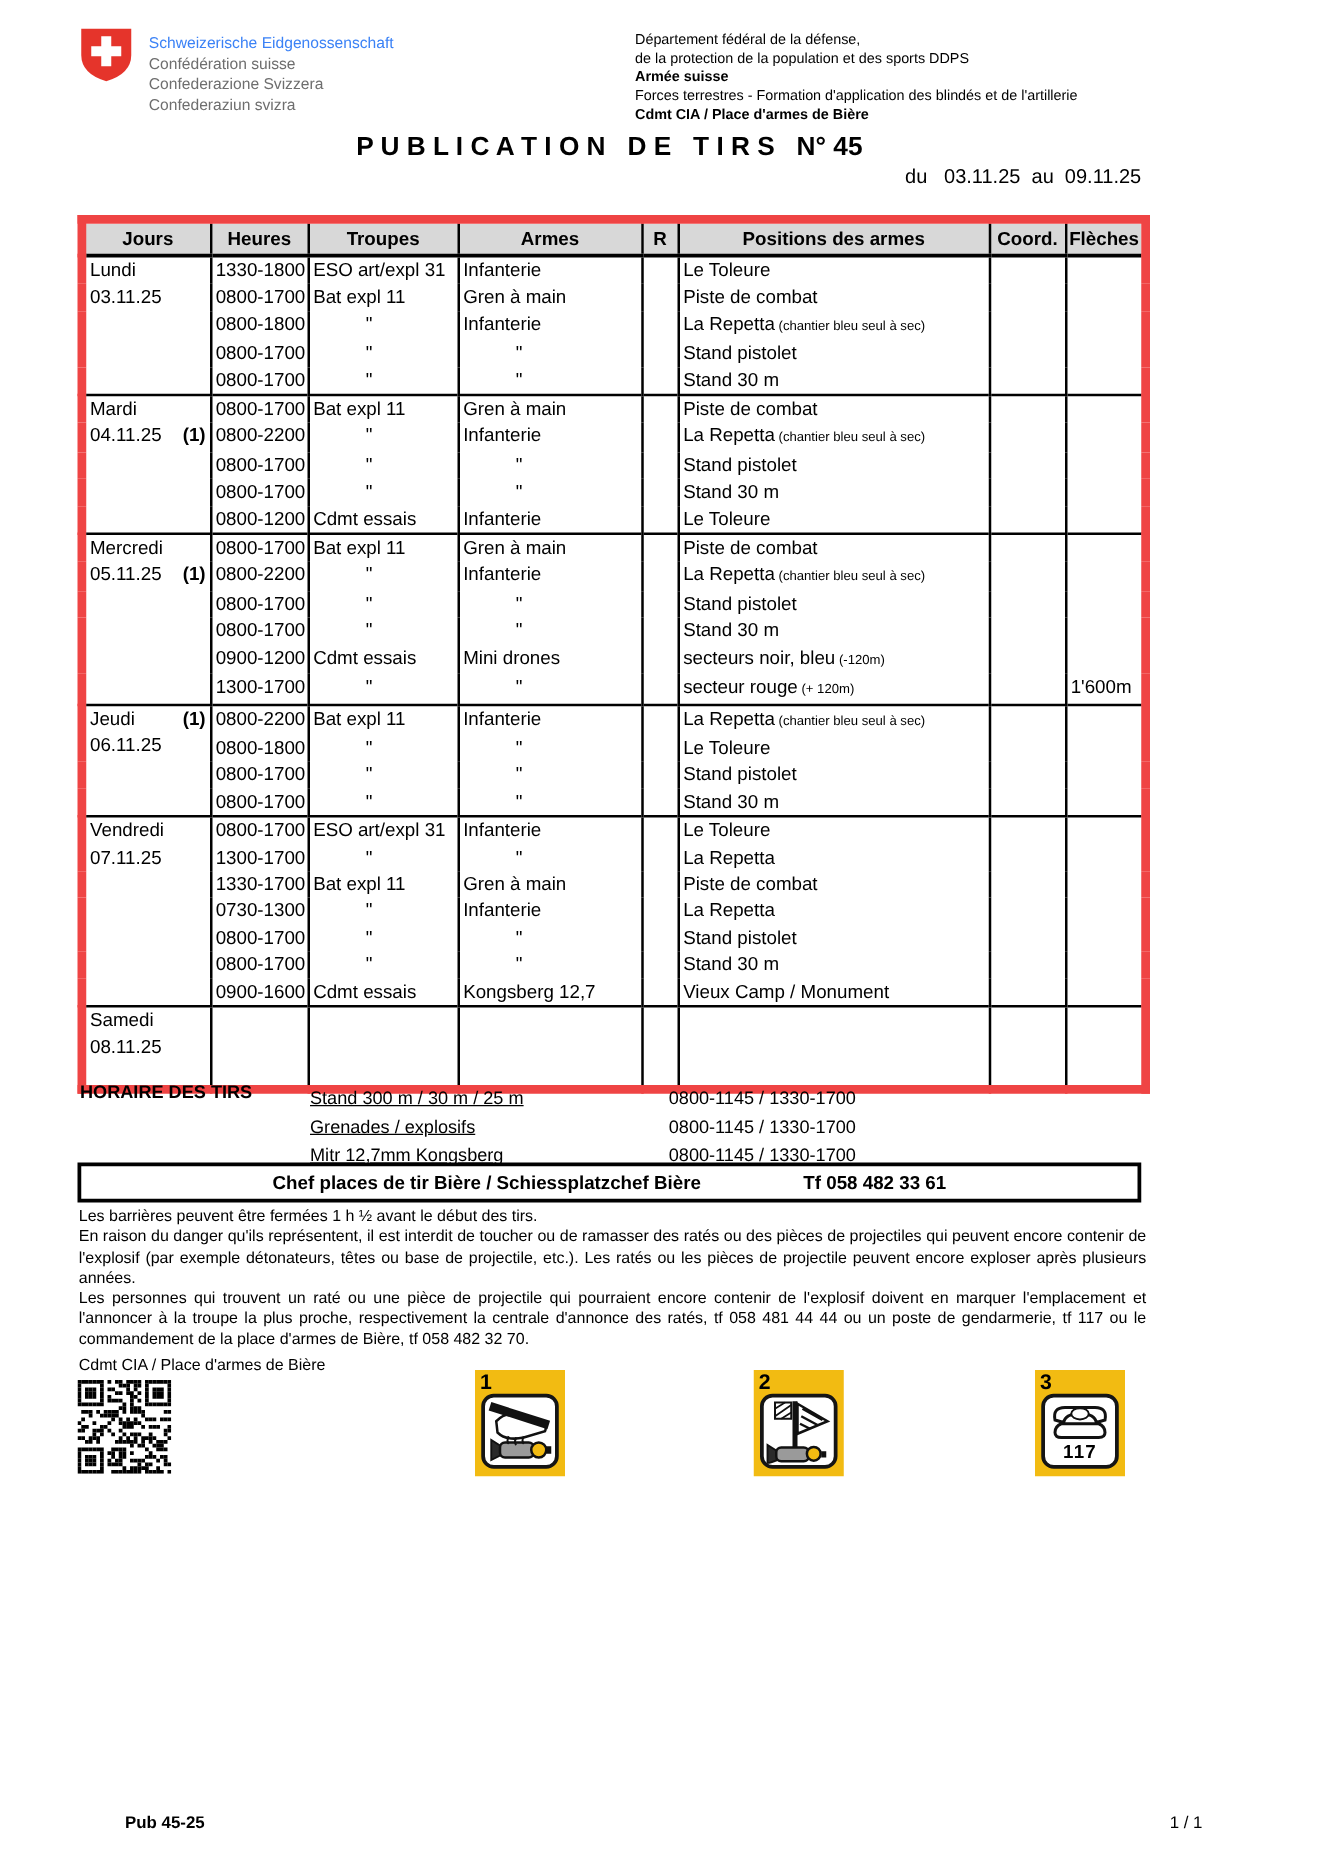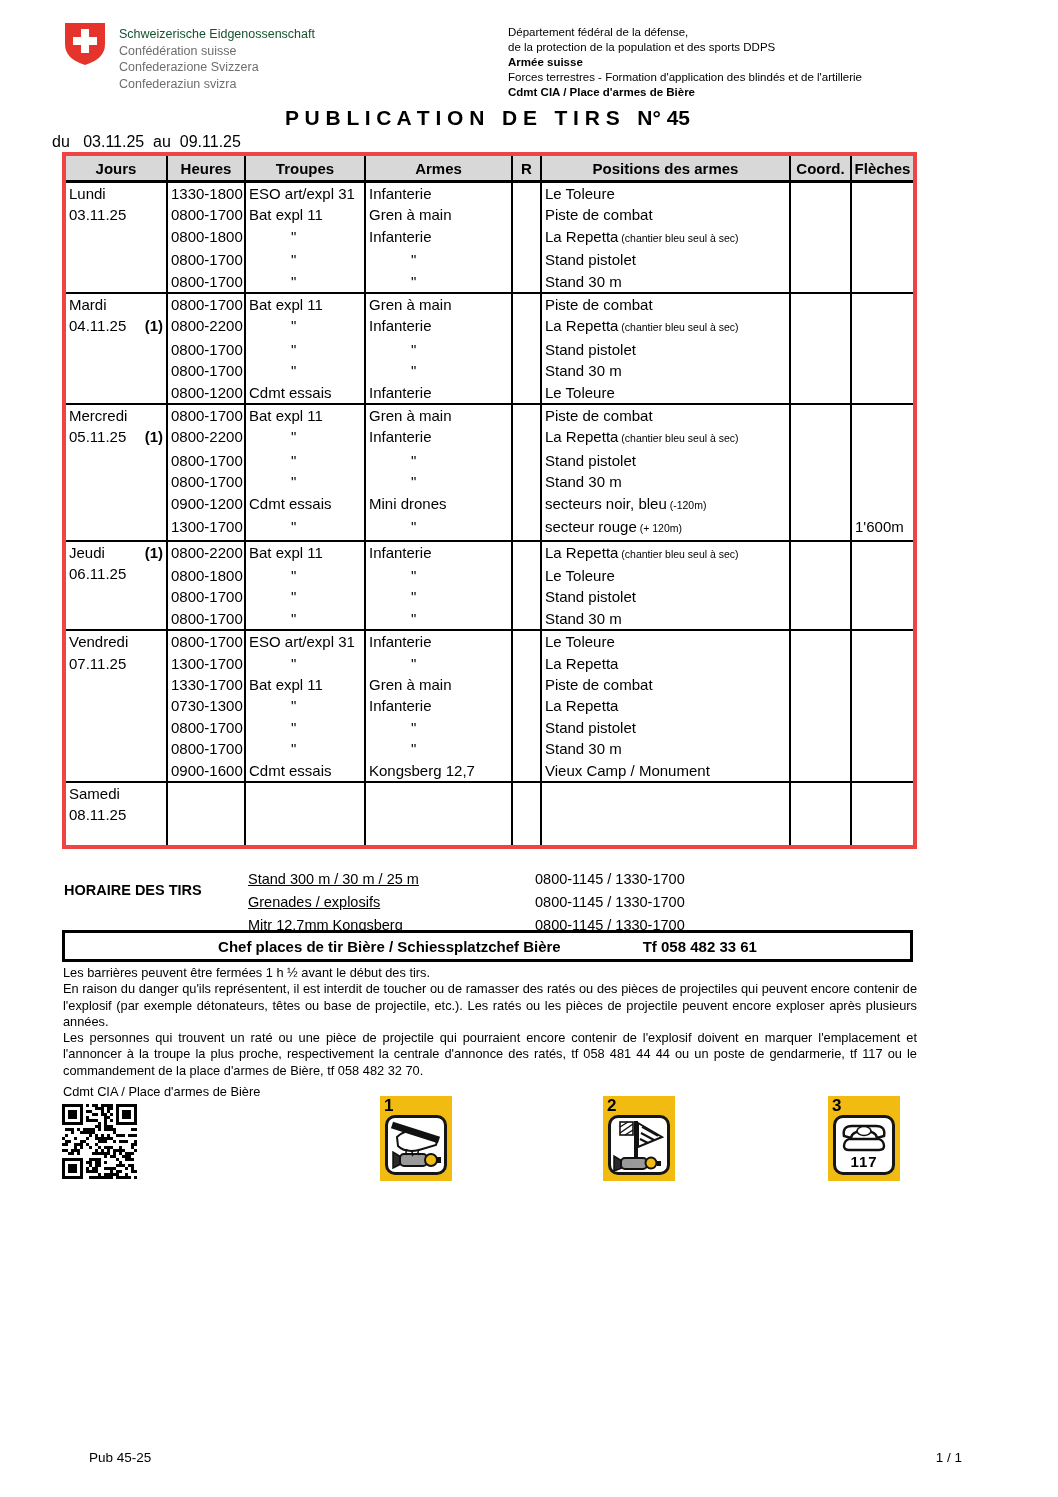--- a/index.html
+++ b/index.html
@@ -2,33 +2,33 @@
 <html><head>
 <meta charset="utf-8">
 <style>
   html,body{margin:0;padding:0;background:#e9e9e9;}
   .page{position:relative;width:1058px;height:1497px;background:#fff;margin:0 auto;
         font-family:"Liberation Sans",sans-serif;color:#000;overflow:hidden;}
 
   
   .logo{position:absolute;left:64px;top:22px;display:flex;gap:13px;}
   .logo-text{font-size:12.5px;line-height:16.5px;color:#6e6e6e;padding-top:4px;}
-  .logo-text .l0{color:#14532d;}
+  .logo-text .l0{color:#3b82f6;}
   .dept{position:absolute;left:508px;top:25px;font-size:11.5px;line-height:15px;}
   .dept .b{font-weight:bold;}
 
   
   .title{position:absolute;left:62px;top:106px;width:851px;text-align:center;
          font-weight:bold;font-size:21px;white-space:pre;}
-  .subtitle{position:absolute;left:52px;top:133px;width:851px;text-align:left;
+  .subtitle{position:absolute;left:62px;top:133px;width:851px;text-align:right;
             font-size:16px;white-space:pre;}
 
   
-  table.tirs{position:absolute;left:62px;top:152px;width:851px;border-collapse:collapse;
-             table-layout:fixed;border:4px solid #ef4444;}
+  table.tirs{position:absolute;left:62px;top:172px;width:851px;border-collapse:collapse;
+             table-layout:fixed;border:7px solid #ef4444;}
   table.tirs th{background:#d8d8d8;border:2px solid #000;border-bottom:3px solid #000;
                 font-size:15px;font-weight:bold;height:24px;padding:0 1px;overflow:hidden;}
   table.tirs td{border-left:2px solid #000;border-right:2px solid #000;border-top:0;border-bottom:0;
                 font-size:15px;line-height:21.4px;vertical-align:top;padding:0 3px;
                 overflow:hidden;white-space:nowrap;}
   tr.block-start td{border-top:2px solid #000;}
   tr.tall td{height:62px;}
   td.day-cell{padding:0 5px 0 4px;margin-left:10px;}
   .day-line{display:flex;justify-content:space-between;}
   .night{font-weight:bold;}
@@ -37,21 +37,21 @@
 
   
   .legend{position:absolute;left:64px;top:838px;width:851px;height:20px;font-size:14.5px;}
   .legend .lg-label{position:absolute;left:0;top:0;font-weight:bold;}
   .legend .it{position:absolute;top:0;}
   .legend .it .k{font-weight:bold;}
   .legend .it1{left:184px;} .legend .it2{left:366px;} .legend .it3{left:650px;}
 
   
   .horaire{position:absolute;left:64px;top:864px;width:851px;font-size:14.5px;}
-  .horaire .h-label{position:absolute;left:0;top:18px;font-weight:bold;}
+  .horaire .h-label{position:absolute;left:0;top:2px;font-weight:bold;}
   .horaire .h-rows{margin-left:184px;}
   .horaire .h-row{display:flex;height:23px;align-items:flex-end;}
   .horaire .h-item{width:287px;text-decoration:underline;}
 
   
   .chef-box{position:absolute;left:62px;top:930px;width:851px;height:32px;border:3px solid #000;
             box-sizing:border-box;display:flex;align-items:center;justify-content:center;gap:82px;
             font-weight:bold;font-size:15px;}
 
   
@@ -66,21 +66,21 @@
   .picto{position:absolute;top:0;width:72px;height:85px;background:#f2bb12;box-sizing:border-box;}
   .picto .num{font-weight:bold;font-size:17px;line-height:17px;padding:1px 0 1px 4px;}
   .picto .box{margin:0 auto;width:62px;height:60px;background:#fff;border:3px solid #151515;
               border-radius:10px;box-sizing:border-box;display:flex;flex-direction:column;
               align-items:center;justify-content:center;}
   .picto1{left:318px;} .picto2{left:541px;} .picto3{left:766px;}
   .phone-num{font-weight:bold;font-size:15px;line-height:15px;letter-spacing:1px;}
 
   
   .footer{position:absolute;left:0;top:1450px;width:100%;font-size:13.5px;}
-  .footer .fl{position:absolute;left:89px;}
+  .footer .fl{position:absolute;left:100px;font-weight:bold;}
   .footer .fr{position:absolute;right:96px;}
 </style>
 </head>
 <body>
 
 <div class="page">
 
   <div class="logo">
     <span>
       <svg width="42" height="44" viewBox="0 0 42 44">

